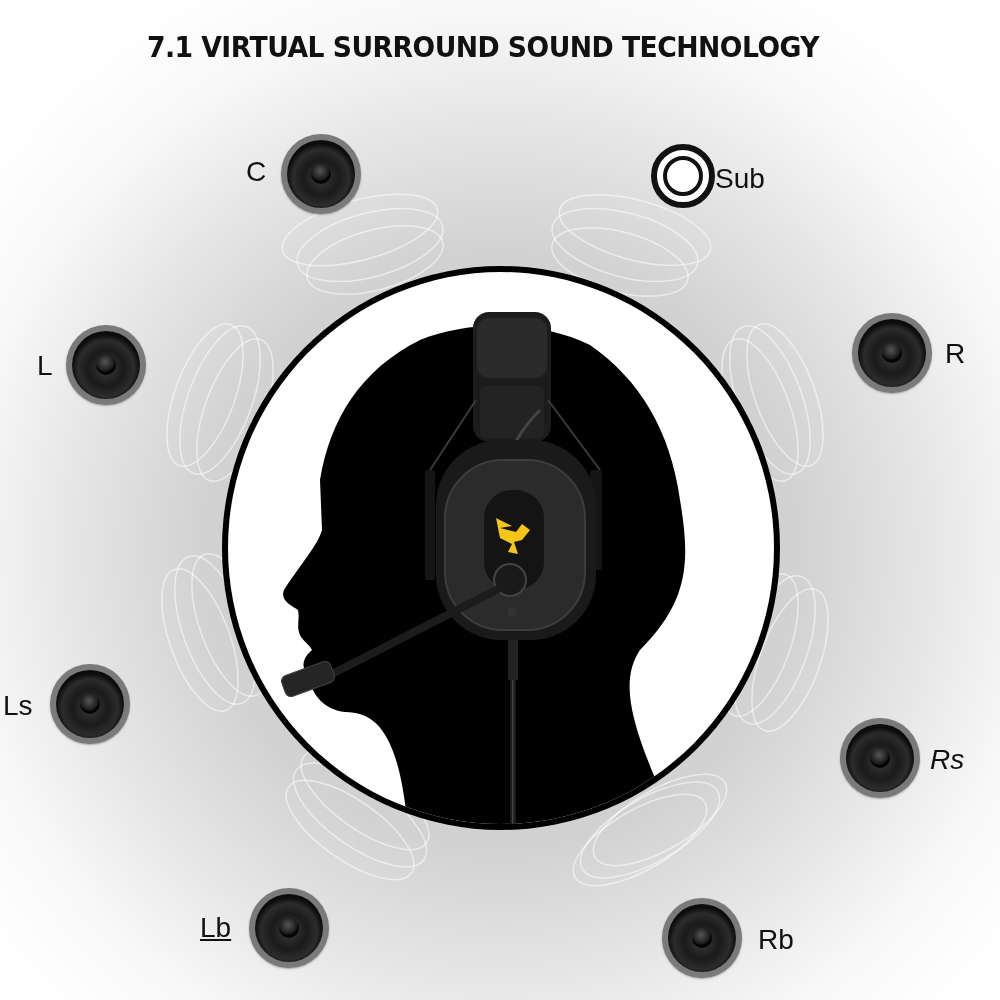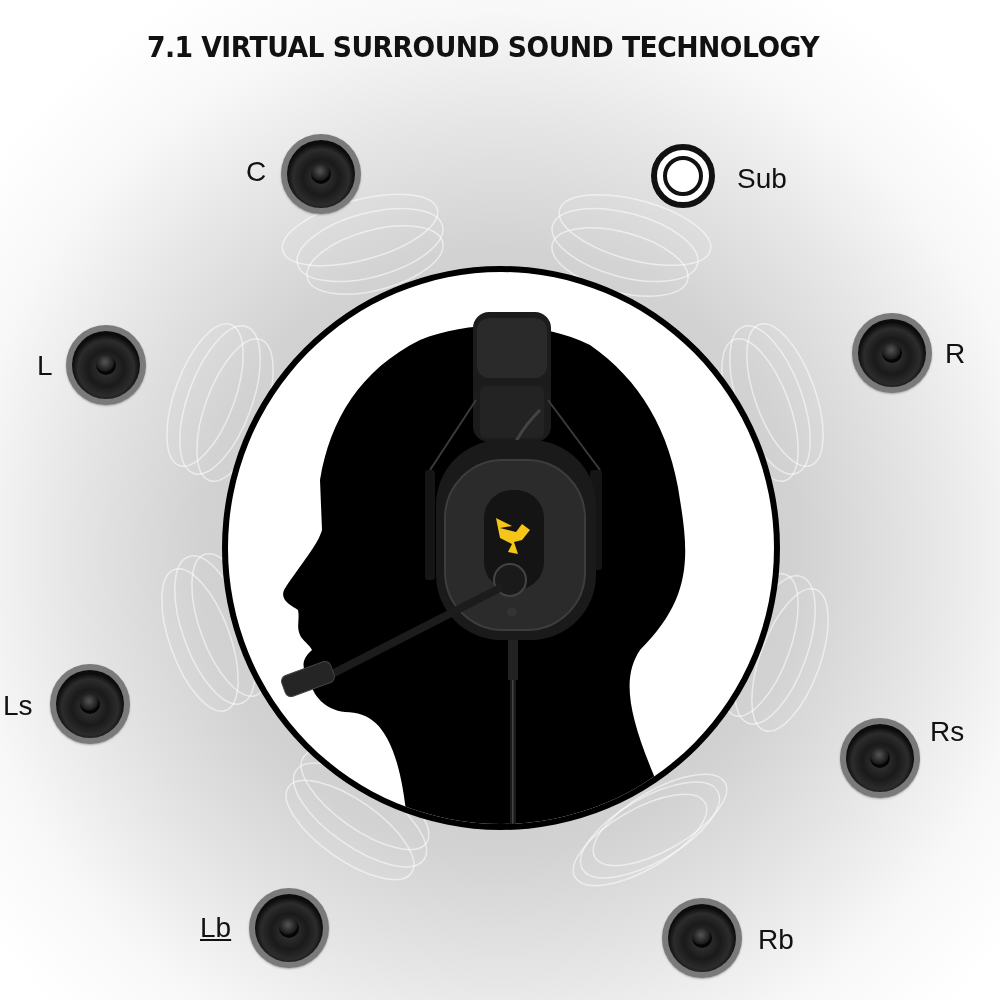--- a/index.html
+++ b/index.html
@@ -123,21 +123,21 @@
 <div class="speaker" style="left:281px; top:134px;">
   <div class="cone">
       <div class="cap"></div>
     </div>
 </div>
 <div class="label" style="left:246px; top:156px;">C</div>
 
 <div class="sub" style="left:651px; top:144px;">
     <div class="inner"></div>
   </div>
-<div class="label" style="left:737px; top:163px;text-align:right;">Sub</div>
+<div class="label" style="left:715px; top:163px;text-align:right;">Sub</div>
 
 <div class="speaker" style="left:66px; top:325px;">
   <div class="cone">
       <div class="cap"></div>
     </div>
 </div>
 <div class="label" style="left:37px; top:350px;">L</div>
 
 <div class="speaker" style="left:852px; top:313px;">
   <div class="cone">
@@ -151,21 +151,21 @@
       <div class="cap"></div>
     </div>
 </div>
 <div class="label" style="left:3px; top:690px;">Ls</div>
 
 <div class="speaker" style="left:840px; top:718px;">
   <div class="cone">
       <div class="cap"></div>
     </div>
 </div>
-<div class="label" style="left:930px; top:716px;">Rs</div>
+<div class="label" style="left:930px; top:744px;font-style:italic;">Rs</div>
 
 <div class="speaker" style="left:249px; top:888px;">
   <div class="cone">
       <div class="cap"></div>
     </div>
 </div>
 <div class="label" style="left:200px; top:912px;text-decoration:underline;">Lb</div>
 
 <div class="speaker" style="left:662px; top:898px;">
   <div class="cone">

